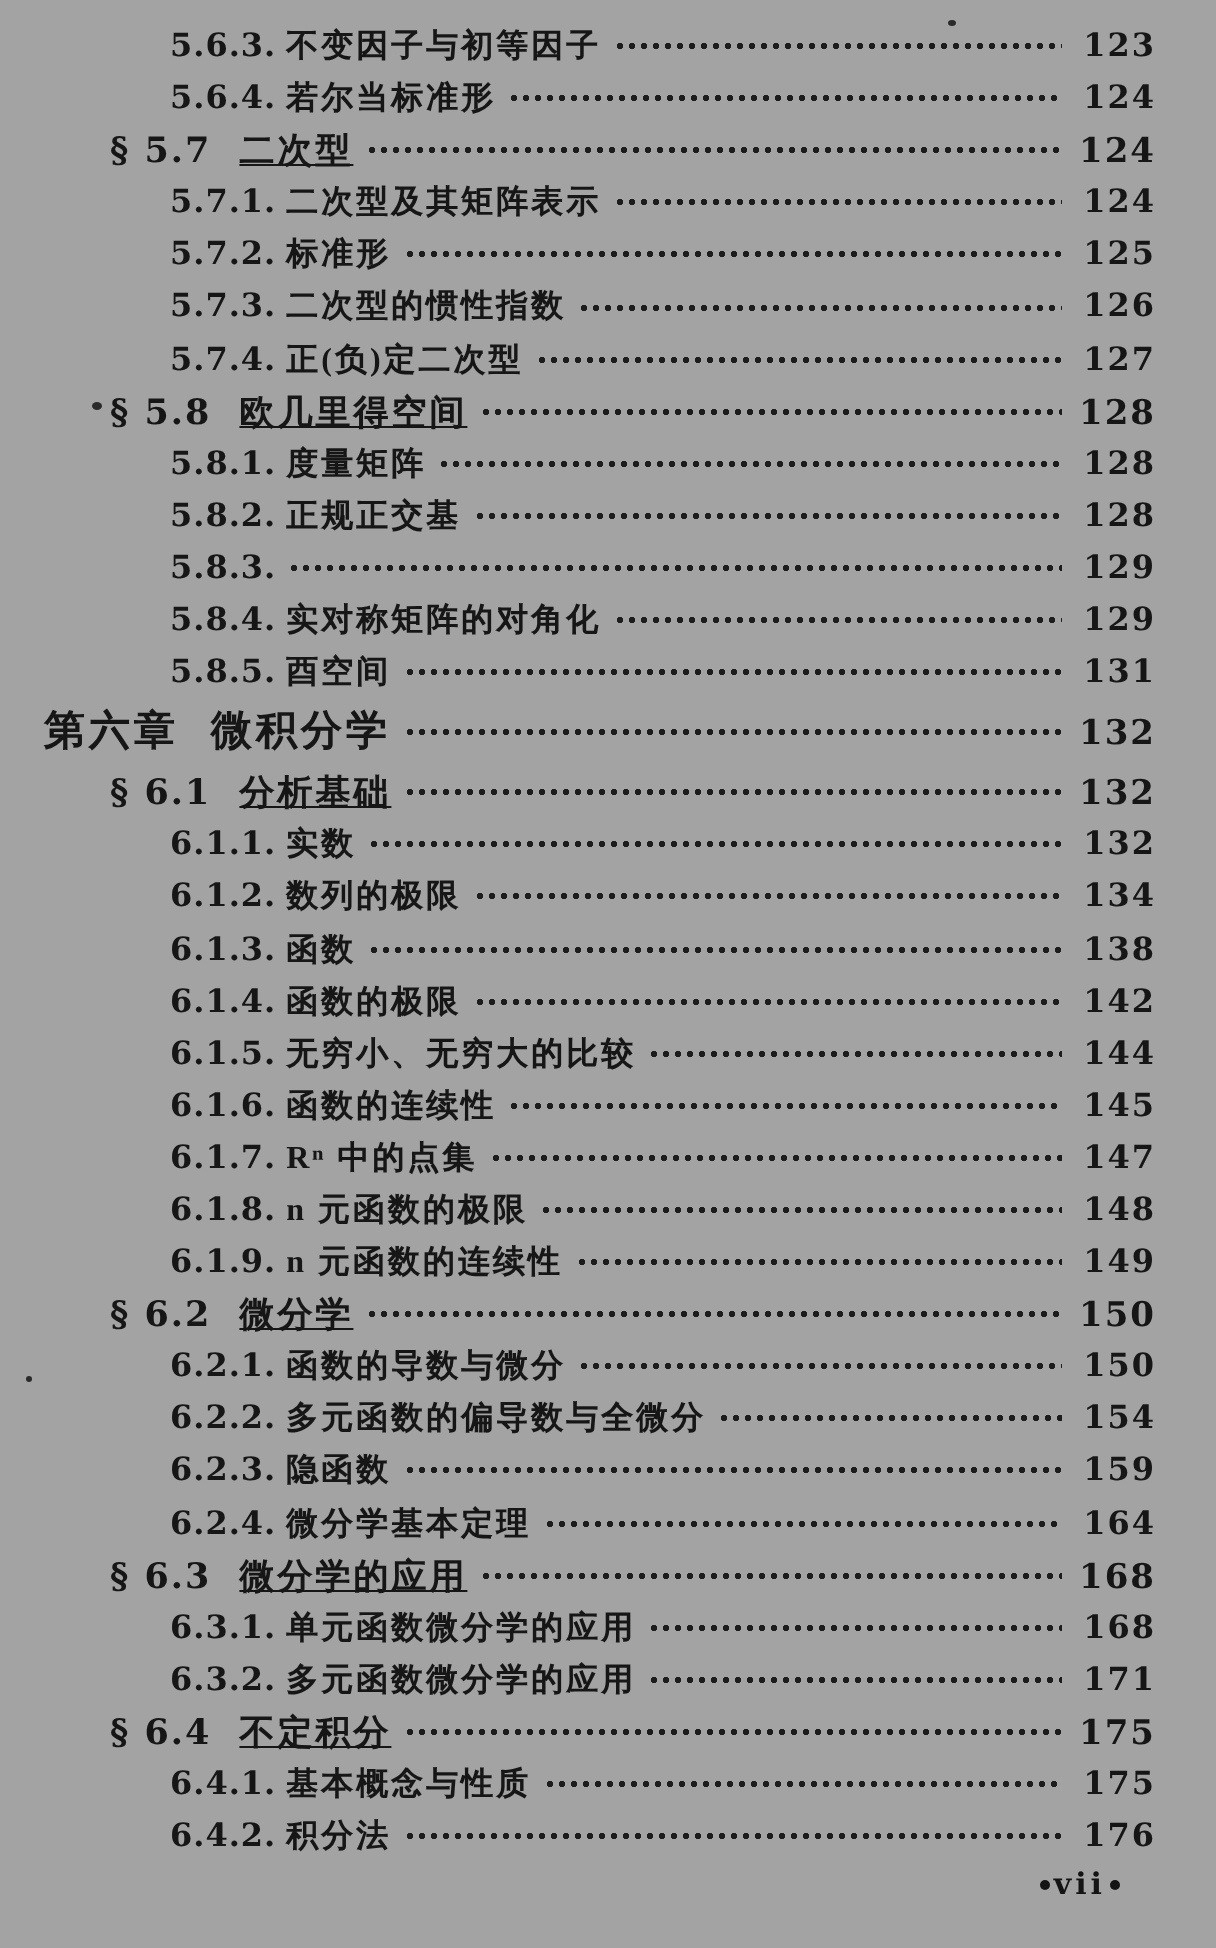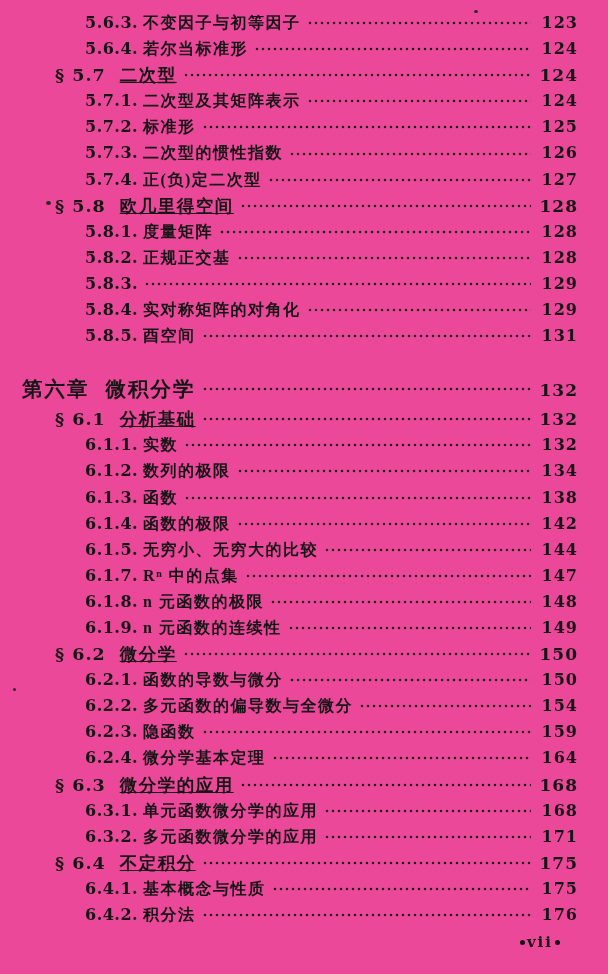--- a/index.html
+++ b/index.html
@@ -5,21 +5,21 @@
   html, body {
     margin: 0;
     padding: 0;
     background: #e8e8e6;
     font-family: "Liberation Serif", "DejaVu Serif", serif;
   }
   .page {
     position: relative;
     width: 608px;
     height: 974px;
-    background: #ec4899;
+    background: #a3a3a3;
     color: #161616;
     overflow: hidden;
     box-sizing: border-box;
   }
   .toc-list {
     position: absolute;
     top: 10px;
     left: 0;
     right: 0;
   }
@@ -27,21 +27,21 @@
     display: flex;
     align-items: baseline;
     box-sizing: border-box;
     padding-right: 30px;
     height: 26.1px;
     line-height: 26.1px;
     white-space: nowrap;
   }
   .row.sub     { padding-left: 85px;  font-size: 16px; }
   .row.section { padding-left: 55px;  font-size: 17.5px; }
-  .row.chapter { padding-left: 22px;  font-size: 20.5px; height: 34px; line-height: 34px; margin-top: 23px; }
+  .row.chapter { padding-left: 22px;  font-size: 20.5px; height: 34px; line-height: 34px; }
   .num {
     font-weight: 700;
     letter-spacing: 0.5px;
     font-family: "DejaVu Serif", serif;
   }
   .row.section .num { letter-spacing: 1px; }
   .row.chapter .num { font-family: "Liberation Serif", serif; letter-spacing: 2px; }
   .title {
     font-weight: 600;
     margin-left: 5px;
@@ -216,20 +216,26 @@
         <span class="leader"></span>
         <span class="page-num">142</span>
       </div>
       <div class="row sub">
         <span class="num">6.1.5.</span>
         <span class="title">无穷小、无穷大的比较</span>
         <span class="leader"></span>
         <span class="page-num">144</span>
       </div>
       <div class="row sub">
+        <span class="num">6.1.6.</span>
+        <span class="title">函数的连续性</span>
+        <span class="leader"></span>
+        <span class="page-num">145</span>
+      </div>
+      <div class="row sub">
         <span class="num">6.1.7.</span>
         <span class="title">Rⁿ 中的点集</span>
         <span class="leader"></span>
         <span class="page-num">147</span>
       </div>
       <div class="row sub">
         <span class="num">6.1.8.</span>
         <span class="title">n 元函数的极限</span>
         <span class="leader"></span>
         <span class="page-num">148</span>

